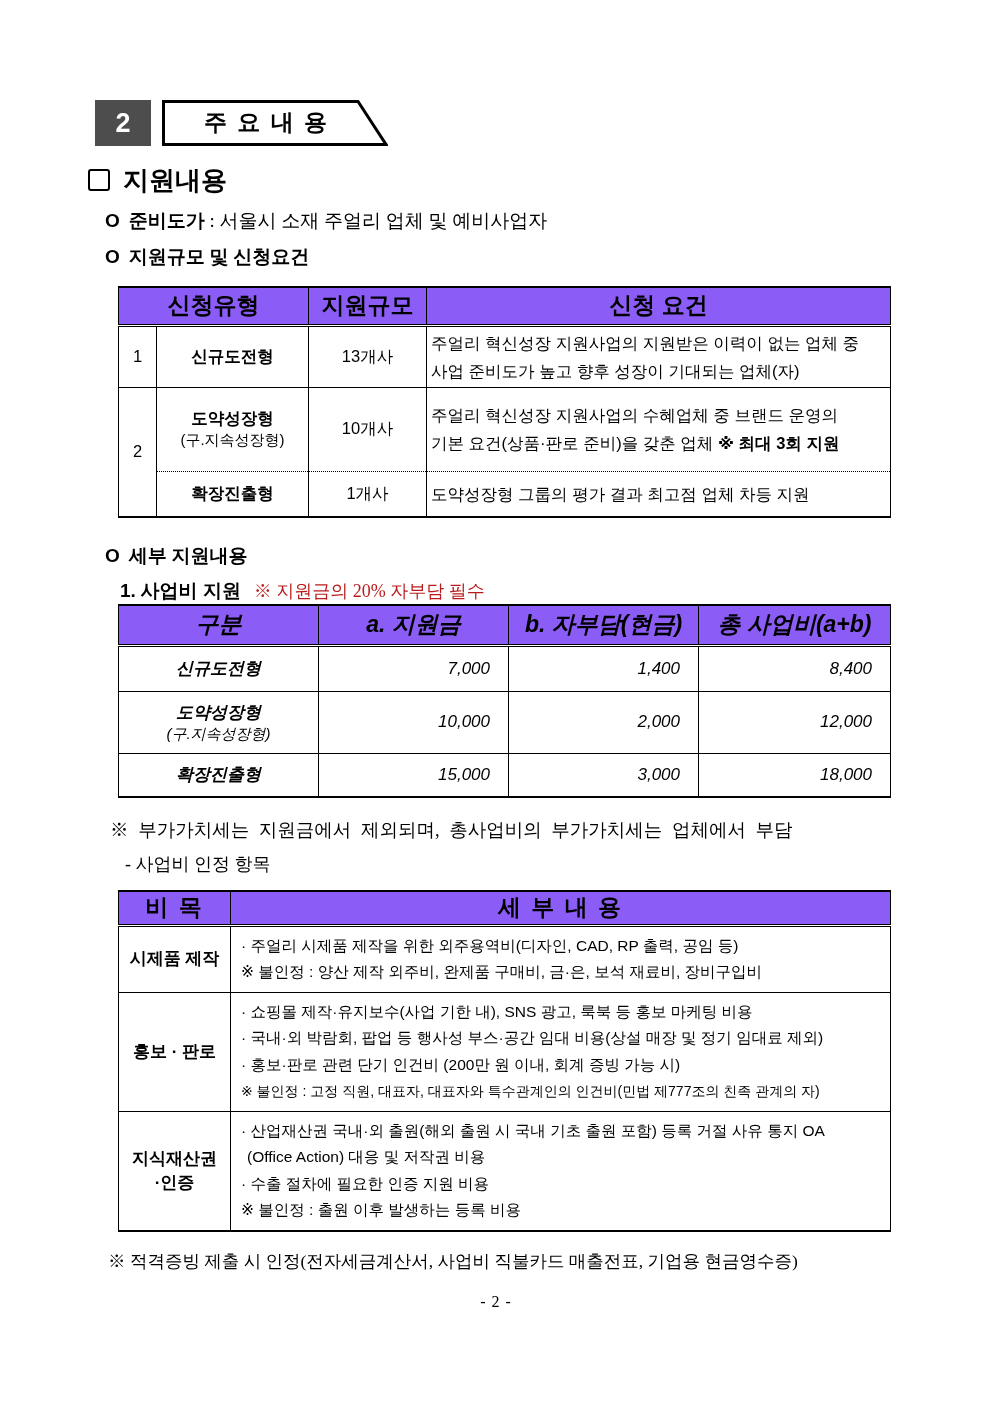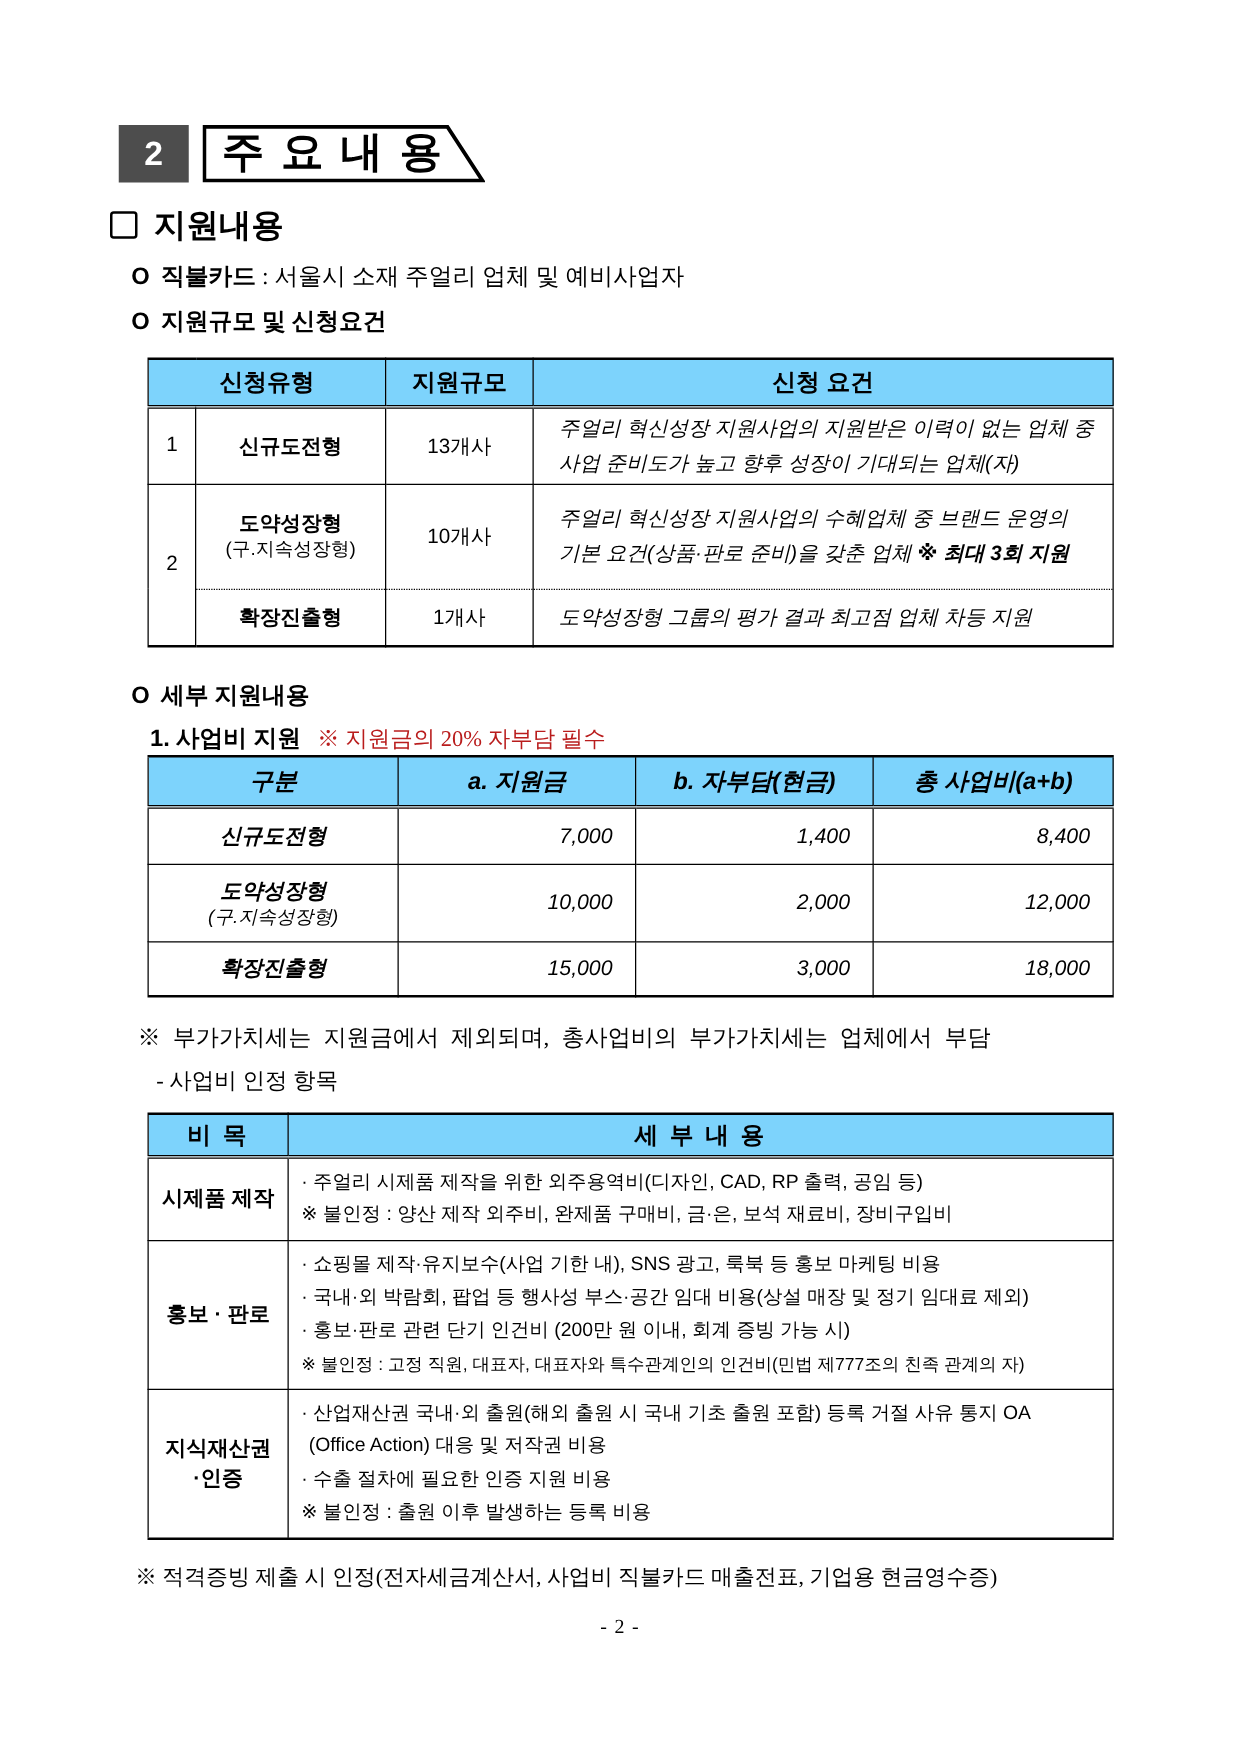--- a/index.html
+++ b/index.html
@@ -19,21 +19,21 @@
     width:56px; height:46px; background:#4d4d4d; color:#fff;
     font-family:"Liberation Sans","DejaVu Sans",sans-serif;
     font-weight:bold; font-size:27px; text-align:center; line-height:46px;
   }
   .banner { position:relative; width:226px; height:46px; margin-left:11px; }
   .banner svg { position:absolute; left:0; top:0; }
   .banner-text {
     position:absolute; left:0; top:0; width:198px; height:46px;
     text-align:center; line-height:44px;
     font-family:"Liberation Sans","DejaVu Sans",sans-serif;
-    font-weight:bold; font-size:34px; letter-spacing:2px;padding-left:11px;
+    font-weight:bold; font-size:23px; letter-spacing:2px;padding-left:11px;
   }
 
   
   .h1-line { margin:17px 0 0 88px; height:34px; display:flex; align-items:center; }
   .sq {
     display:inline-block; width:22px; height:22px;
     border:2.5px solid #000; border-radius:3px; margin-right:13px;
   }
   .h1-text { font-family:"Liberation Sans","DejaVu Sans",sans-serif; font-weight:bold; font-size:26px; }
 
@@ -64,35 +64,35 @@
   
   table {
     border-collapse:collapse; table-layout:fixed;
     margin-left:118px; width:772px;
     font-family:"Liberation Sans","DejaVu Sans",sans-serif;
     font-size:16.5px;
   }
   table { border:1px solid #000; border-top:2.5px solid #000; border-bottom:2.5px solid #000; }
   th, td { border:1px solid #000; }
   thead th {
-    background:#7dd3fc; font-weight:bold; font-size:19px;
+    background:#8b5cf6; font-weight:bold; font-size:23px;
     border-bottom:3px double #000; 
   }
   td { text-align:center; vertical-align:middle; }
   .bold { font-weight:bold; }
   .subname { font-weight:normal; font-size:15px; line-height:20px; }
 
   
   .t1 { margin-top:16px; }
   .t1 thead th { height:38px; }
   .t1 .r1 td { height:62px; }
   .t1 .r2 td { height:84px; border-bottom:1px dotted #000; }
   .t1 .r2 td.no-cell { border-bottom:2.5px solid #000; }
   .t1 .r3 td { height:46px; border-top:1px dotted #000; }
-  .t1 td.req { text-align:left; padding-left:20px; line-height:28px;font-style:italic; }
+  .t1 td.req { text-align:left; padding-left:4px; line-height:28px; }
 
   
   .t2 { margin-top:0; font-size:17px;font-style:italic; }
   .t2 thead th { height:40px; }
   .t2 .r1 td { height:46px; }
   .t2 .r2 td { height:62px; }
   .t2 .r3 td { height:44px; }
   .t2 td.num { text-align:right; padding-right:18px; }
   .t2 td.name { font-weight:bold; }
 
@@ -121,21 +121,21 @@
       <span class="banner-text">주 요 내 용</span>
     </div>
   </div>
 
   <div class="h1-line">
     <span class="sq"></span>
     <span class="h1-text">지원내용</span>
   </div>
 
   <div class="o-line o1">
-    <span class="bullet sans">O</span><span class="lbl">직불카드</span><span> :  서울시 소재 주얼리 업체 및 예비사업자</span>
+    <span class="bullet sans">O</span><span class="lbl">준비도가</span><span> :  서울시 소재 주얼리 업체 및 예비사업자</span>
   </div>
 
   <div class="o-line o2">
     <span class="bullet sans">O</span><span class="lbl">지원규모 및 신청요건</span>
   </div>
 
 
   <table class="t1">
     <colgroup>
         <col style="width:38px">

